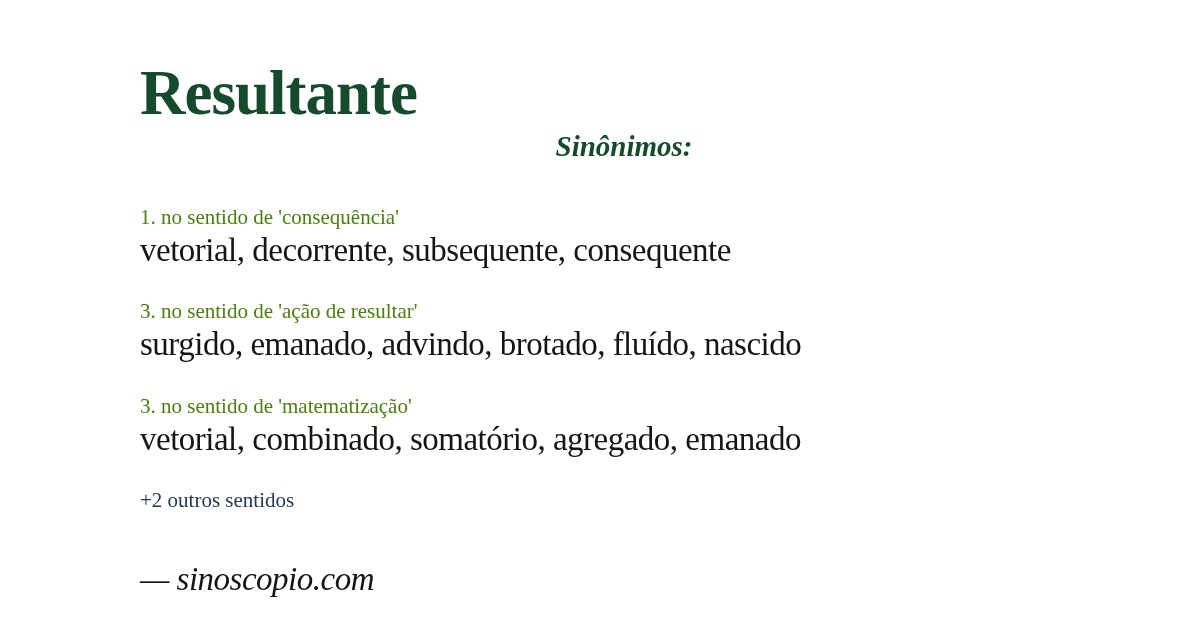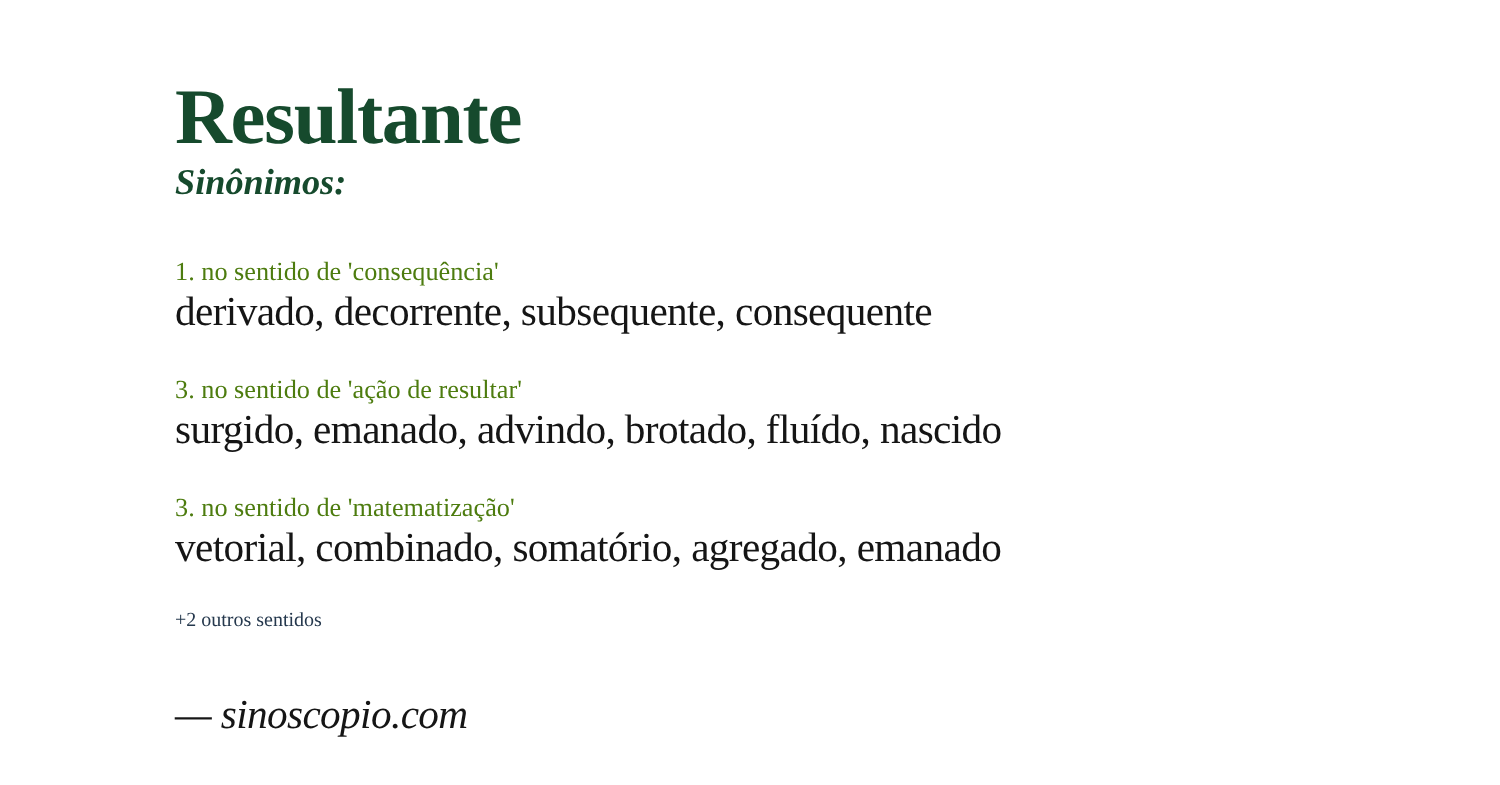--- a/index.html
+++ b/index.html
@@ -24,41 +24,42 @@
     margin: 0;
     letter-spacing: -1px;
   }
   .subtitle {
     font-size: 29px;
     font-weight: 700;
     font-style: italic;
     color: #164a2d;
     margin: 6px 0 0 0;
     line-height: 1.1;
+    text-align: center;
   }
   .senses {
     margin-top: 42px;
   }
   .sense {
     margin-bottom: 29px;
   }
   .sense-label {
     font-size: 21px;
     color: #4d7c0f;
     line-height: 1.15;
   }
   .sense-synonyms {
     font-size: 33px;
     color: #151515;
     line-height: 1.22;
     margin-top: 1px;
     letter-spacing: -0.5px;
   }
   .more-senses {
-    font-size: 16px;
+    font-size: 21px;
     color: #25384d;
     margin-top: 2px;
   }
   .attribution {
     font-size: 33px;
     font-style: italic;
     color: #151515;
     margin-top: 48px;
     letter-spacing: -0.5px;
   }
@@ -69,21 +70,21 @@
 <div class="card">
 
   <h1 class="title">Resultante</h1>
 
   <div class="subtitle">Sinônimos:</div>
 
   <div class="senses">
 
     <div class="sense">
       <div class="sense-label">1. no sentido de 'consequência'</div>
-      <div class="sense-synonyms">derivado, decorrente, subsequente, consequente</div>
+      <div class="sense-synonyms">vetorial, decorrente, subsequente, consequente</div>
     </div>
 
     <div class="sense">
       <div class="sense-label">3. no sentido de 'ação de resultar'</div>
       <div class="sense-synonyms">surgido, emanado, advindo, brotado, fluído, nascido</div>
     </div>
 
     <div class="sense">
       <div class="sense-label">3. no sentido de 'matematização'</div>
       <div class="sense-synonyms">vetorial, combinado, somatório, agregado, emanado</div>

